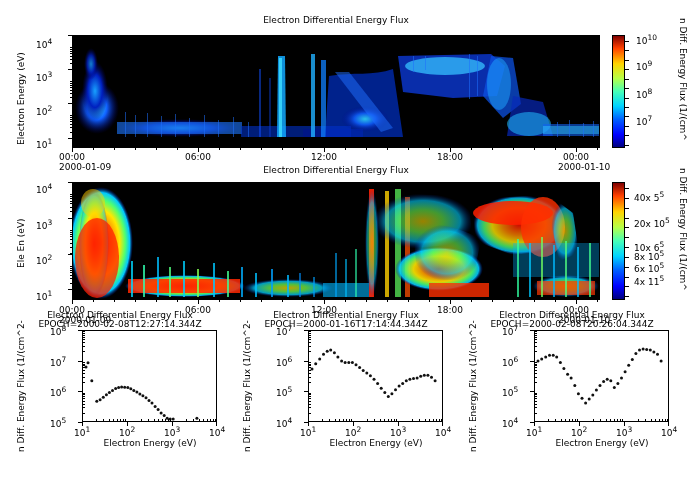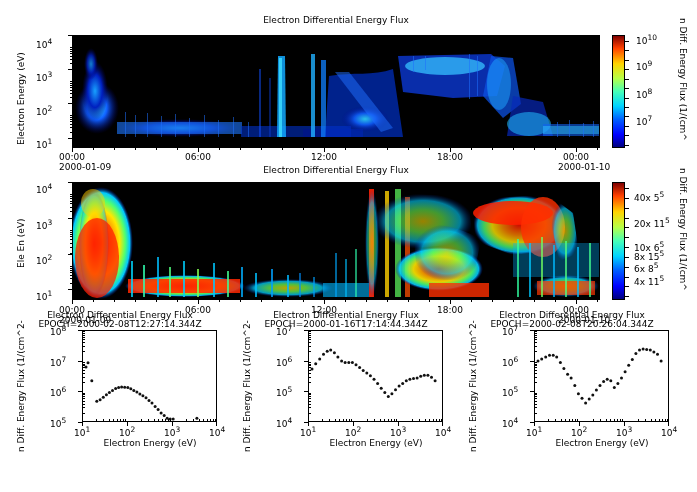--- a/index.html
+++ b/index.html
@@ -238,27 +238,27 @@
 <div class="abs tick" style="left:185px;top:305px;"><span>06:00</span></div>
 <div class="abs tick" style="left:311px;top:305px;"><span>12:00</span></div>
 <div class="abs tick" style="left:437px;top:305px;"><span>18:00</span></div>
 <div class="abs tick" style="left:563px;top:305px;"><span>00:00</span></div>
 <div class="abs tick" style="left:558px;top:315px;"><span>2000-01-10</span></div>
 
 <div class="abs cbar jet" style="left:612px;top:182px;width:13px;height:118px;"></div>
 <div class="abs tick" style="left:634px;top:190px;">
   <span>40x 5</span><sup>5</sup></div>
 <div class="abs tick" style="left:634px;top:216px;">
-  <span>20x 11</span><sup>5</sup></div>
+  <span>20x 10</span><sup>5</sup></div>
 <div class="abs tick" style="left:634px;top:240px;">
   <span>10x 6</span><sup>5</sup></div>
 <div class="abs tick" style="left:634px;top:249px;">
-  <span>8x 15</span><sup>5</sup></div>
+  <span>8x 10</span><sup>5</sup></div>
 <div class="abs tick" style="left:634px;top:261px;">
-  <span>6x 8</span><sup>5</sup></div>
+  <span>6x 10</span><sup>5</sup></div>
 <div class="abs tick" style="left:634px;top:274px;">
   <span>4x 11</span><sup>5</sup></div>
 <div class="abs vrot-r" style="left:688px;top:168px;"><span>n Diff. Energy Flux (1/(cm^</span></div>
 
 <div id="spectra-host">
     <div class="abs ttl" style="left: 10px; top: 310px; width: 220px;">Electron Differential Energy Flux</div>
     <div class="abs ttl" style="left: 10px; top: 319px; width: 220px;">EPOCH=2000-02-08T12:27:14.344Z</div>
     <div class="abs vrot" style="left: 16px; top: 452px;"><span>n Diff. Energy Flux (1/(cm^2-</span></div>
     <div class="abs tick" style="left: 50px; top: 324px;"><span>10</span><sup>8</sup></div>
     <div class="abs tick" style="left: 50px; top: 354.667px;"><span>10</span><sup>7</sup></div>

